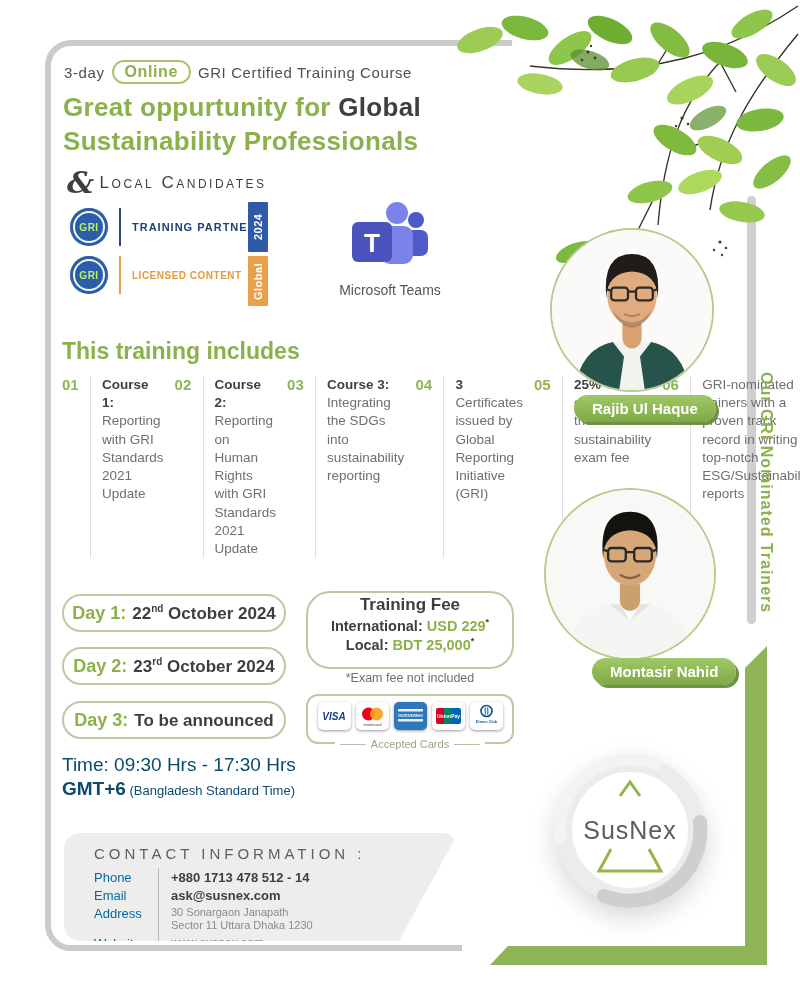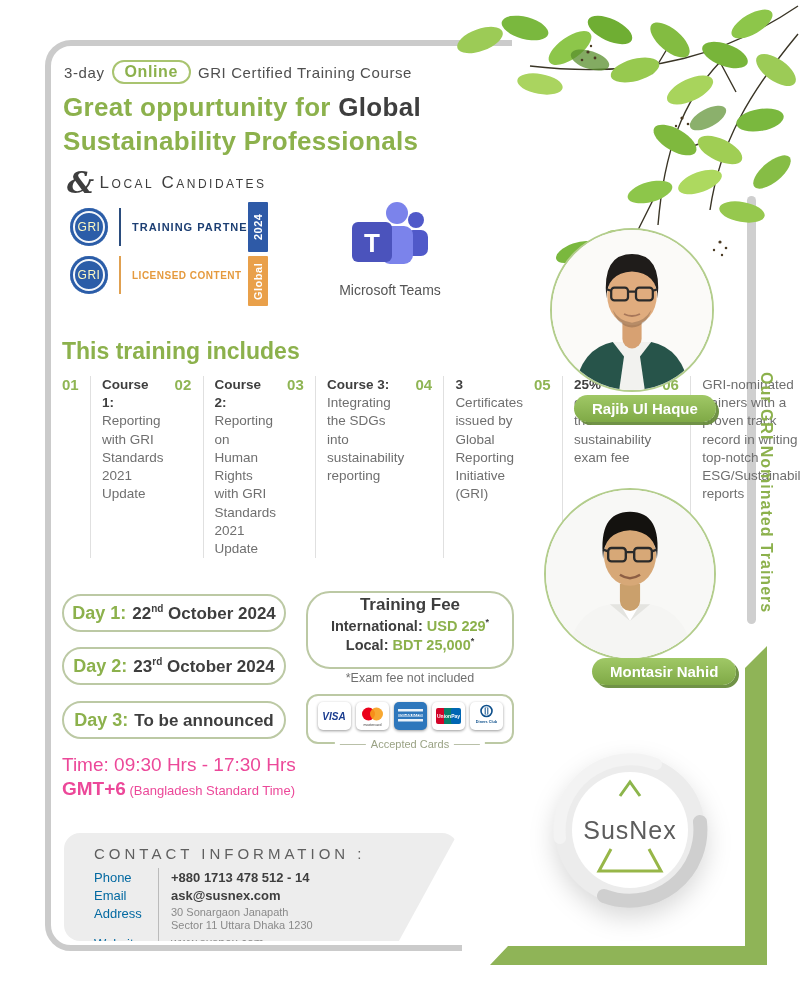--- a/index.html
+++ b/index.html
@@ -12,21 +12,21 @@
   .capsule{left:747px;top:196px;width:9px;height:428px;background:#cfcfcf;border-radius:5px;}
   
   .topline{left:64px;top:60px;display:flex;align-items:center;gap:7px;font-size:15px;color:#4f4f4f;letter-spacing:.6px;}
   .online-pill{border:2px solid #a9c470;color:#8cb14c;border-radius:16px;padding:1px 11px;font-weight:700;font-size:16px;}
   .title{left:63px;top:90px;font-size:26px;font-weight:800;line-height:1.32;color:#8cb14c;letter-spacing:.3px;}
   .title .dark{color:#3e3e3e;}
   .subtitle{left:64px;top:168px;font-variant:small-caps;font-size:17px;letter-spacing:2.5px;color:#3e3e3e;display:flex;align-items:center;}
   .subtitle .amp{font-family:"DejaVu Serif",serif;font-style:italic;font-weight:700;font-size:30px;margin:0 3px;line-height:1;}
   
   .gri-row{display:flex;align-items:center;height:42px;}
-  .gri-circle{width:38px;height:38px;border-radius:50%;background:#2b5da8;color:#fef9c3;font-weight:400;font-size:12px;
+  .gri-circle{width:38px;height:38px;border-radius:50%;background:#2b5da8;color:#bef264;font-weight:700;font-size:10px;
               display:flex;align-items:center;justify-content:center;letter-spacing:.5px;
               box-shadow:inset 0 0 0 3px #2b5da8, inset 0 0 0 5px rgba(255,255,255,.95);}
   .gri-div{width:2px;height:38px;margin:0 11px;}
   .vbadge{width:20px;height:50px;color:#fff;font-weight:700;font-size:11px;display:flex;align-items:center;justify-content:center;
           writing-mode:vertical-rl;transform:rotate(180deg);letter-spacing:.5px;border-radius:1px;}
   .teams-caption{width:120px;text-align:center;font-size:14px;color:#555;}
   
   .inc-heading{left:62px;top:338px;font-size:23px;font-weight:800;color:#8cb14c;}
   .inc-list{left:62px;top:376px;display:flex;gap:11px;width:460px;}
   .inc-item{display:flex;align-items:flex-start;}
@@ -49,21 +49,21 @@
   .fee-note{left:322px;top:671px;width:176px;text-align:center;font-size:12.5px;color:#6f6f6f;}
   
   .cards-box{left:306px;top:694px;width:208px;height:50px;border:2px solid #bcc9a4;border-radius:12px;box-sizing:border-box;background:#fff;}
   .cards-row{display:flex;gap:5px;justify-content:center;margin-top:6px;}
   .card{width:33px;height:28px;background:#fff;border-radius:5px;box-shadow:0 1px 3px rgba(0,0,0,.4);
         display:flex;align-items:center;justify-content:center;overflow:hidden;}
   .cards-caption{position:absolute;left:50%;bottom:-8px;transform:translateX(-50%);background:#fff;padding:0 5px;
                  font-size:11px;color:#9aa284;white-space:nowrap;display:flex;align-items:center;gap:5px;}
   .cap-dash{display:inline-block;width:26px;height:1px;background:#b9c0a8;}
   
-  .time-block{left:62px;top:753px;color:#ec4899;font-size:19px;line-height:1.25;}
+  .time-block{left:62px;top:753px;color:#0c4a6e;font-size:19px;line-height:1.25;}
   .time-block .gmt{font-weight:800;}
   .time-block .tz{font-size:13px;}
   
   .contact-box{left:64px;top:833px;width:394px;height:108px;background:#ededed;border-radius:16px;
                clip-path:polygon(0 0,100% 0,85% 100%,0 100%);padding:12px 0 0 30px;box-sizing:border-box;}
   .contact-heading{font-size:15px;letter-spacing:4px;color:#5f5f5f;margin-bottom:6px;}
   .c-grid{display:grid;grid-template-columns:64px auto;column-gap:0;}
   .c-label{color:#0369a1;font-size:13px;padding:1.5px 0;}
   .c-val{border-left:1.5px solid #bbb;padding:1.5px 0 1.5px 12px;font-size:13px;color:#3e3e3e;font-weight:700;}
   .c-val.soft{font-weight:400;color:#8a8a8a;font-size:11px;line-height:1.25;}

